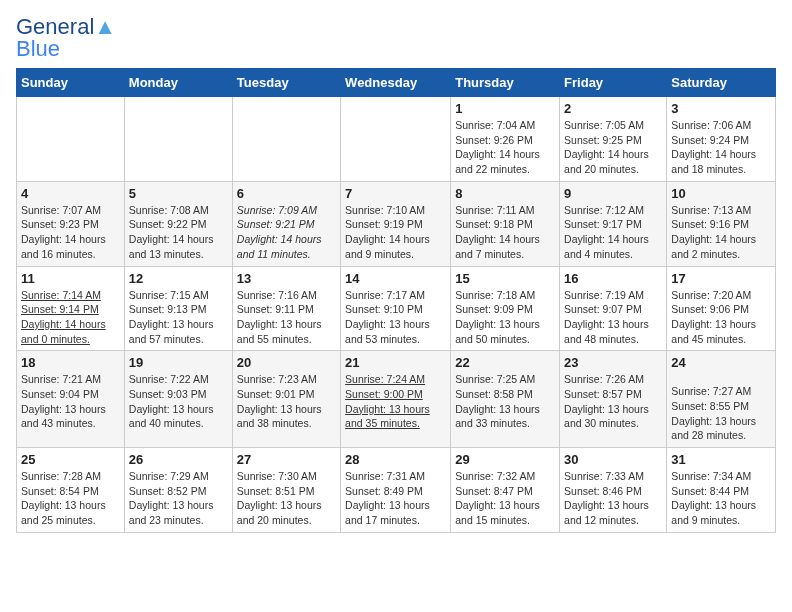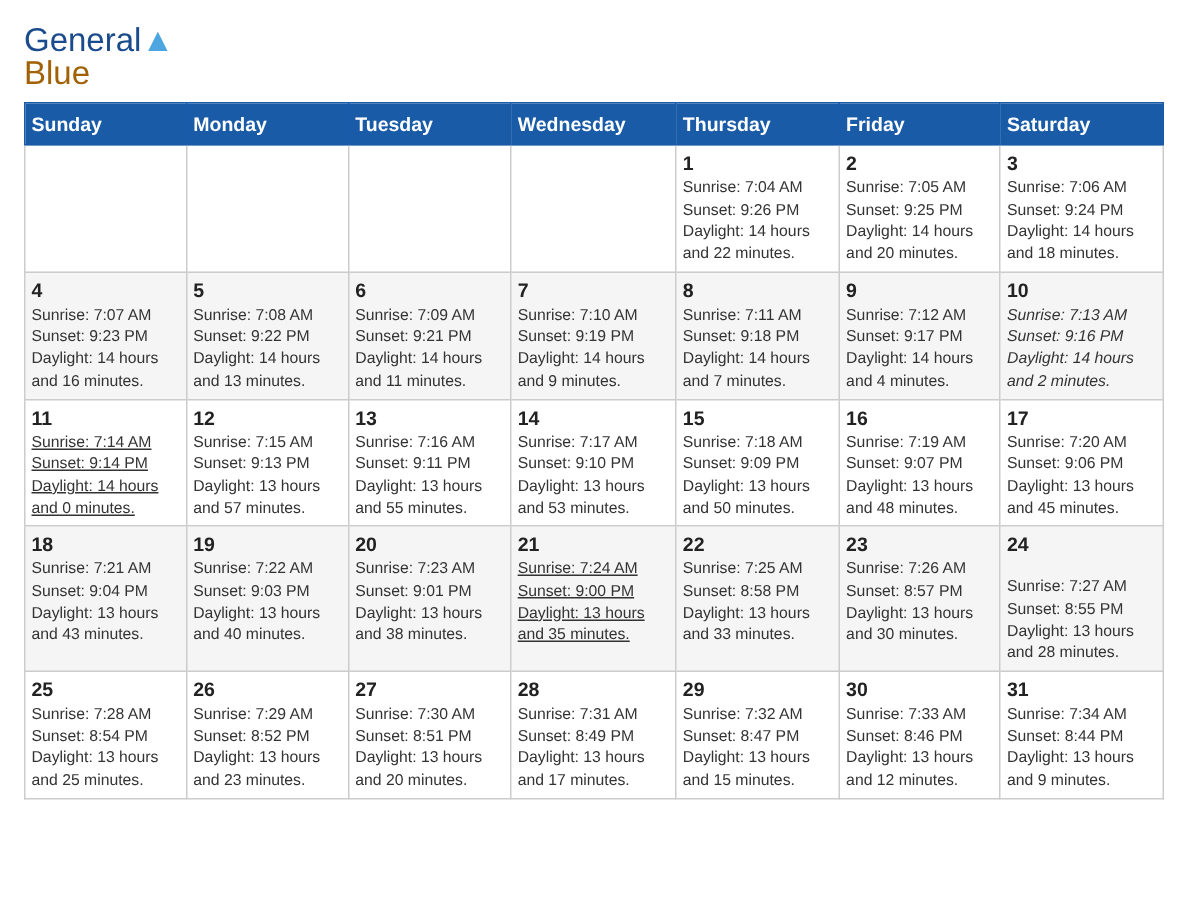--- a/index.html
+++ b/index.html
@@ -81,21 +81,21 @@
     }
     .empty-cell {
       background: #fff;
     }
   </style>
 </head>
 <body>
 
 <div class="header">
   <div class="logo">
-    <div class="logo-text"><span style="color:#1a4b8c;">General</span><span style="color:#4da6e0;">▲</span><br><span style="color:#a16207;">Blue</span></div>
+    <div class="logo-text"><span style="color:#1a4b8c;">General</span><span style="color:#4da6e0;">▲</span><br><span style="color:#3b82f6;">Blue</span></div>
   </div>
   <div class="title-block">
     <div class="month-title"></div>
     <div class="location-title"></div>
   </div>
 </div>
 
 <table>
   <thead>
     <tr>
@@ -146,21 +146,21 @@
         </td>
         <td>
           <span class="day-number">5</span>
           <div class="day-info" style="white-space: pre-line;">Sunrise: 7:08 AM
 Sunset: 9:22 PM
 Daylight: 14 hours
 and 13 minutes.</div>
         </td>
         <td>
           <span class="day-number">6</span>
-          <div class="day-info" style="white-space: pre-line;">Sunrise: 7:09 AM
+          <div class="day-info" style="white-space: pre-line; font-style: italic;">Sunrise: 7:09 AM
 Sunset: 9:21 PM
 Daylight: 14 hours
 and 11 minutes.</div>
         </td>
         <td>
           <span class="day-number">7</span>
           <div class="day-info" style="white-space: pre-line;">Sunrise: 7:10 AM
 Sunset: 9:19 PM
 Daylight: 14 hours
 and 9 minutes.</div>
@@ -174,21 +174,21 @@
         </td>
         <td>
           <span class="day-number">9</span>
           <div class="day-info" style="white-space: pre-line;">Sunrise: 7:12 AM
 Sunset: 9:17 PM
 Daylight: 14 hours
 and 4 minutes.</div>
         </td>
         <td>
           <span class="day-number">10</span>
-          <div class="day-info" style="white-space: pre-line; font-style: italic;">Sunrise: 7:13 AM
+          <div class="day-info" style="white-space: pre-line;">Sunrise: 7:13 AM
 Sunset: 9:16 PM
 Daylight: 14 hours
 and 2 minutes.</div>
         </td>
       </tr>
       <tr>
         <td>
           <span class="day-number">11</span>
           <div class="day-info" style="white-space: pre-line; text-decoration: underline;">Sunrise: 7:14 AM
 Sunset: 9:14 PM

